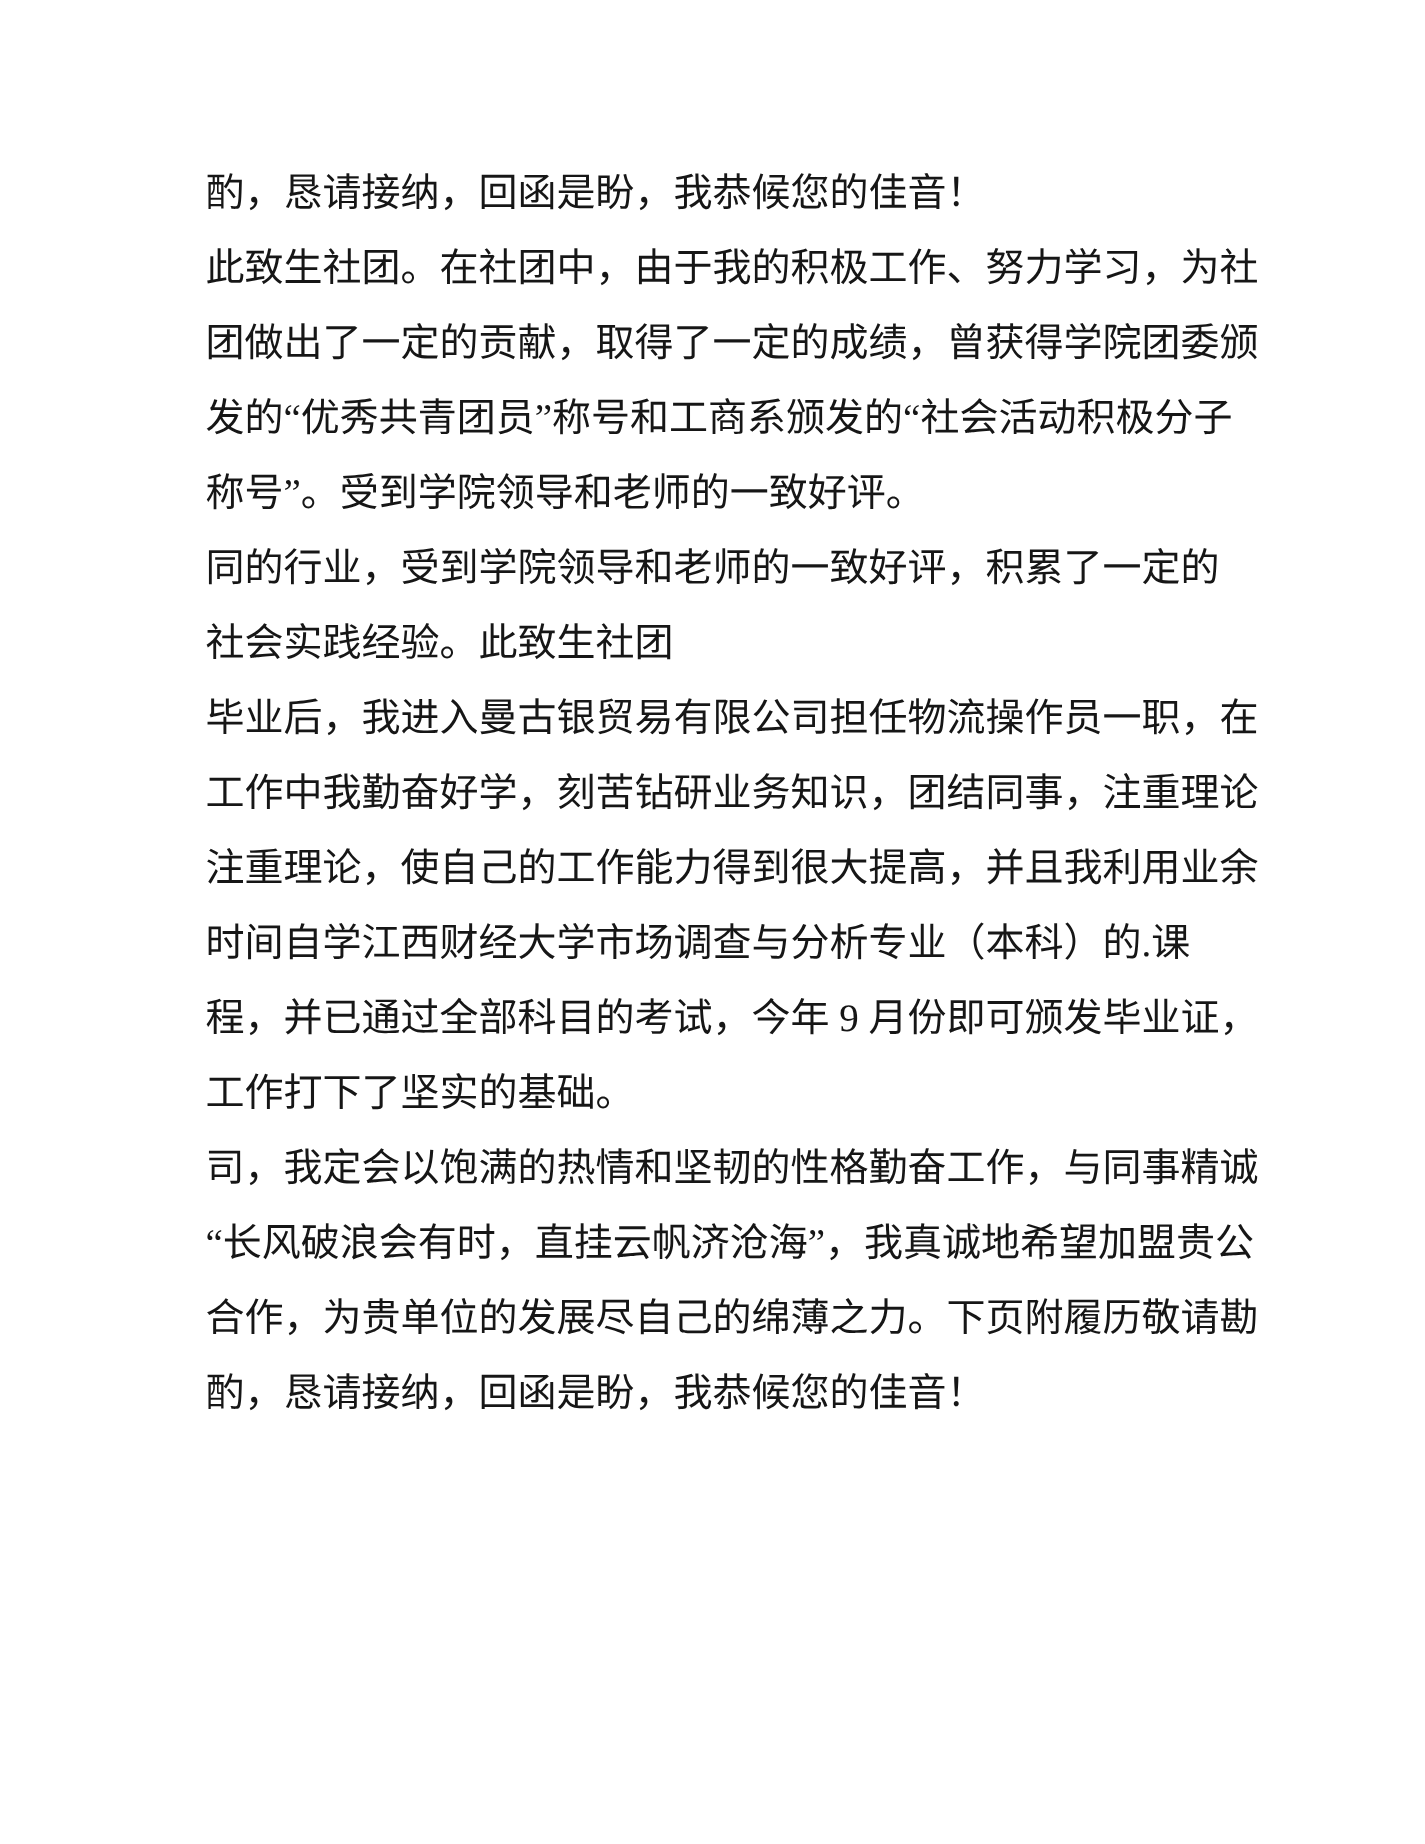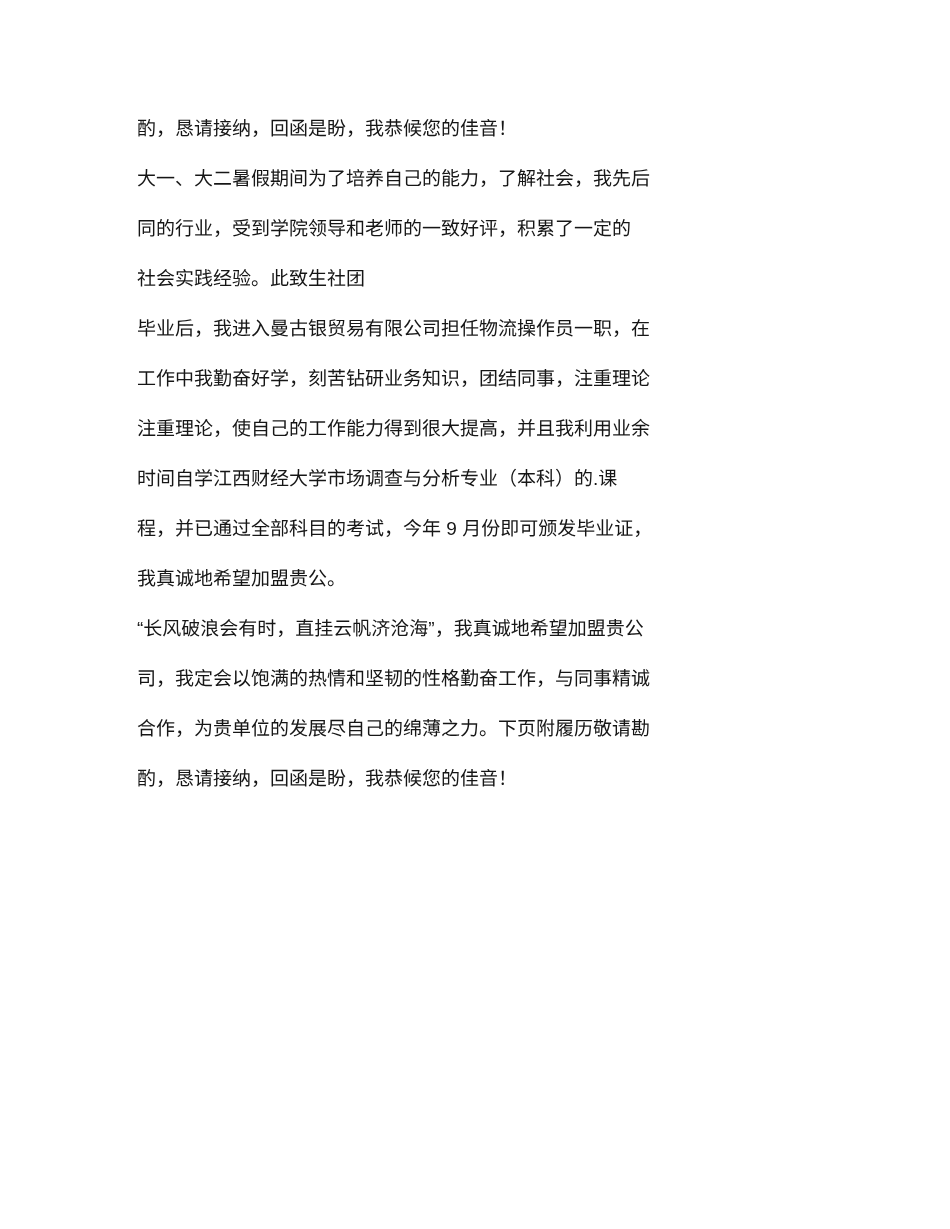--- a/index.html
+++ b/index.html
@@ -10,22 +10,22 @@
   .page {
     position: relative;
     width: 950px;
     height: 1229px;
     background: #ffffff;
     overflow: hidden;
     box-sizing: border-box;
     padding: 104px 120px 0 137px;
   }
   .doc-text {
-    font-family: Liberation Sans, sans-serif;
-    font-size: 19px;
+    font-family: Liberation Serif, serif;
+    font-size: 26px;
     line-height: 50px;
     color: #161616;
   }
   .para {
     margin: 0;
   }
   .line {
     white-space: pre;
     height: 50px;
   }
@@ -33,37 +33,42 @@
 </head>
 <body>
 
 <div class="page">
   <div class="doc-text">
 
     <div class="para">
       <div class="line">酌，恳请接纳，回函是盼，我恭候您的佳音！</div>
     </div>
 
+    <div class="para">
+      <div class="line">此致生社团。在社团中，由于我的积极工作、努力学习，为社</div>
+      <div class="line">团做出了一定的贡献，取得了一定的成绩，曾获得学院团委颁</div>
+      <div class="line">发的“优秀共青团员”称号和工商系颁发的“社会活动积极分子</div>
+      <div class="line">称号”。受到学院领导和老师的一致好评。</div>
+    </div>
 
     <div class="para">
-      <div class="line">大一、大二暑假期间为了培养自己的能力，了解社会，我先后</div>
       <div class="line">同的行业，受到学院领导和老师的一致好评，积累了一定的</div>
       <div class="line">社会实践经验。此致生社团</div>
     </div>
 
     <div class="para">
       <div class="line">毕业后，我进入曼古银贸易有限公司担任物流操作员一职，在</div>
       <div class="line">工作中我勤奋好学，刻苦钻研业务知识，团结同事，注重理论</div>
       <div class="line">注重理论，使自己的工作能力得到很大提高，并且我利用业余</div>
       <div class="line">时间自学江西财经大学市场调查与分析专业（本科）的.课</div>
       <div class="line">程，并已通过全部科目的考试，今年 9 月份即可颁发毕业证，</div>
-      <div class="line">我真诚地希望加盟贵公。</div>
+      <div class="line">工作打下了坚实的基础。</div>
     </div>
 
     <div class="para">
+      <div class="line">司，我定会以饱满的热情和坚韧的性格勤奋工作，与同事精诚</div>
       <div class="line">“长风破浪会有时，直挂云帆济沧海”，我真诚地希望加盟贵公</div>
-      <div class="line">司，我定会以饱满的热情和坚韧的性格勤奋工作，与同事精诚</div>
       <div class="line">合作，为贵单位的发展尽自己的绵薄之力。下页附履历敬请勘</div>
       <div class="line">酌，恳请接纳，回函是盼，我恭候您的佳音！</div>
     </div>
 
   </div>
 </div>
 
 </body></html>

